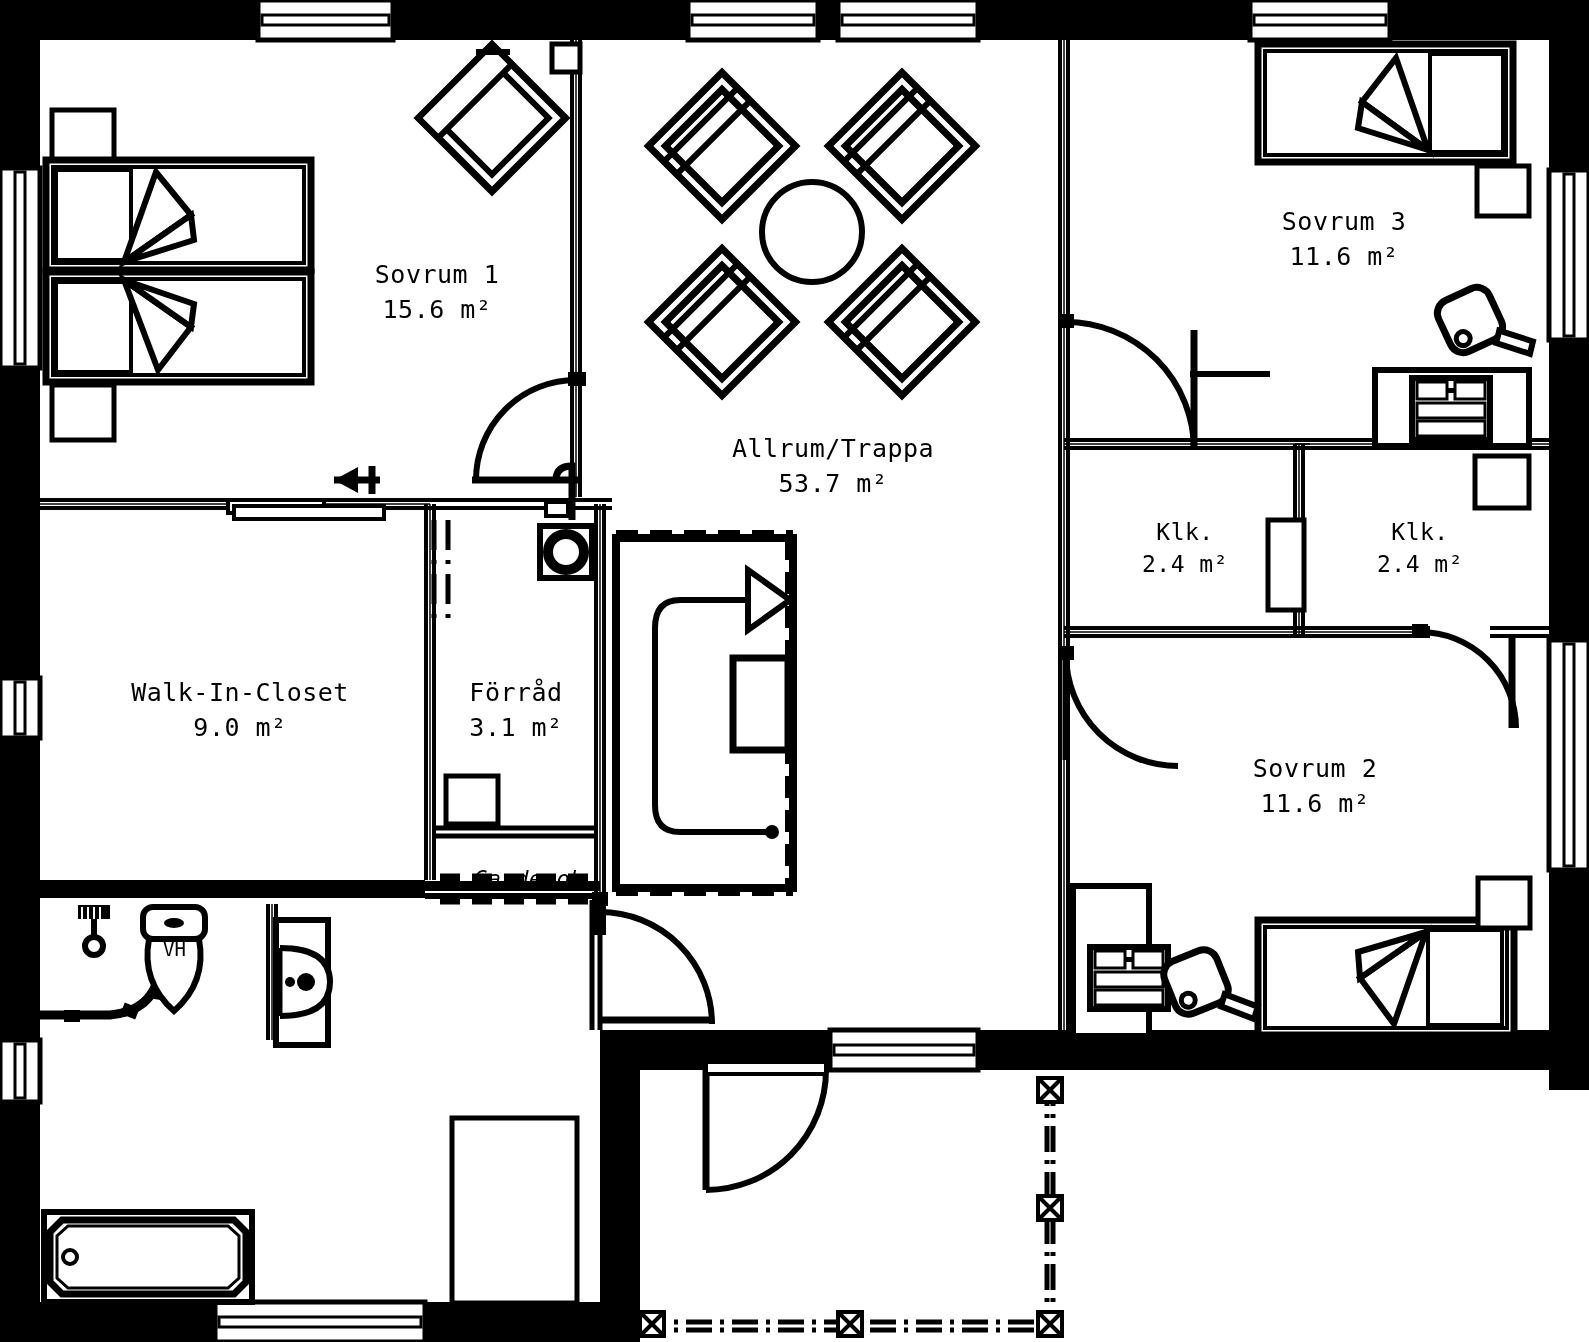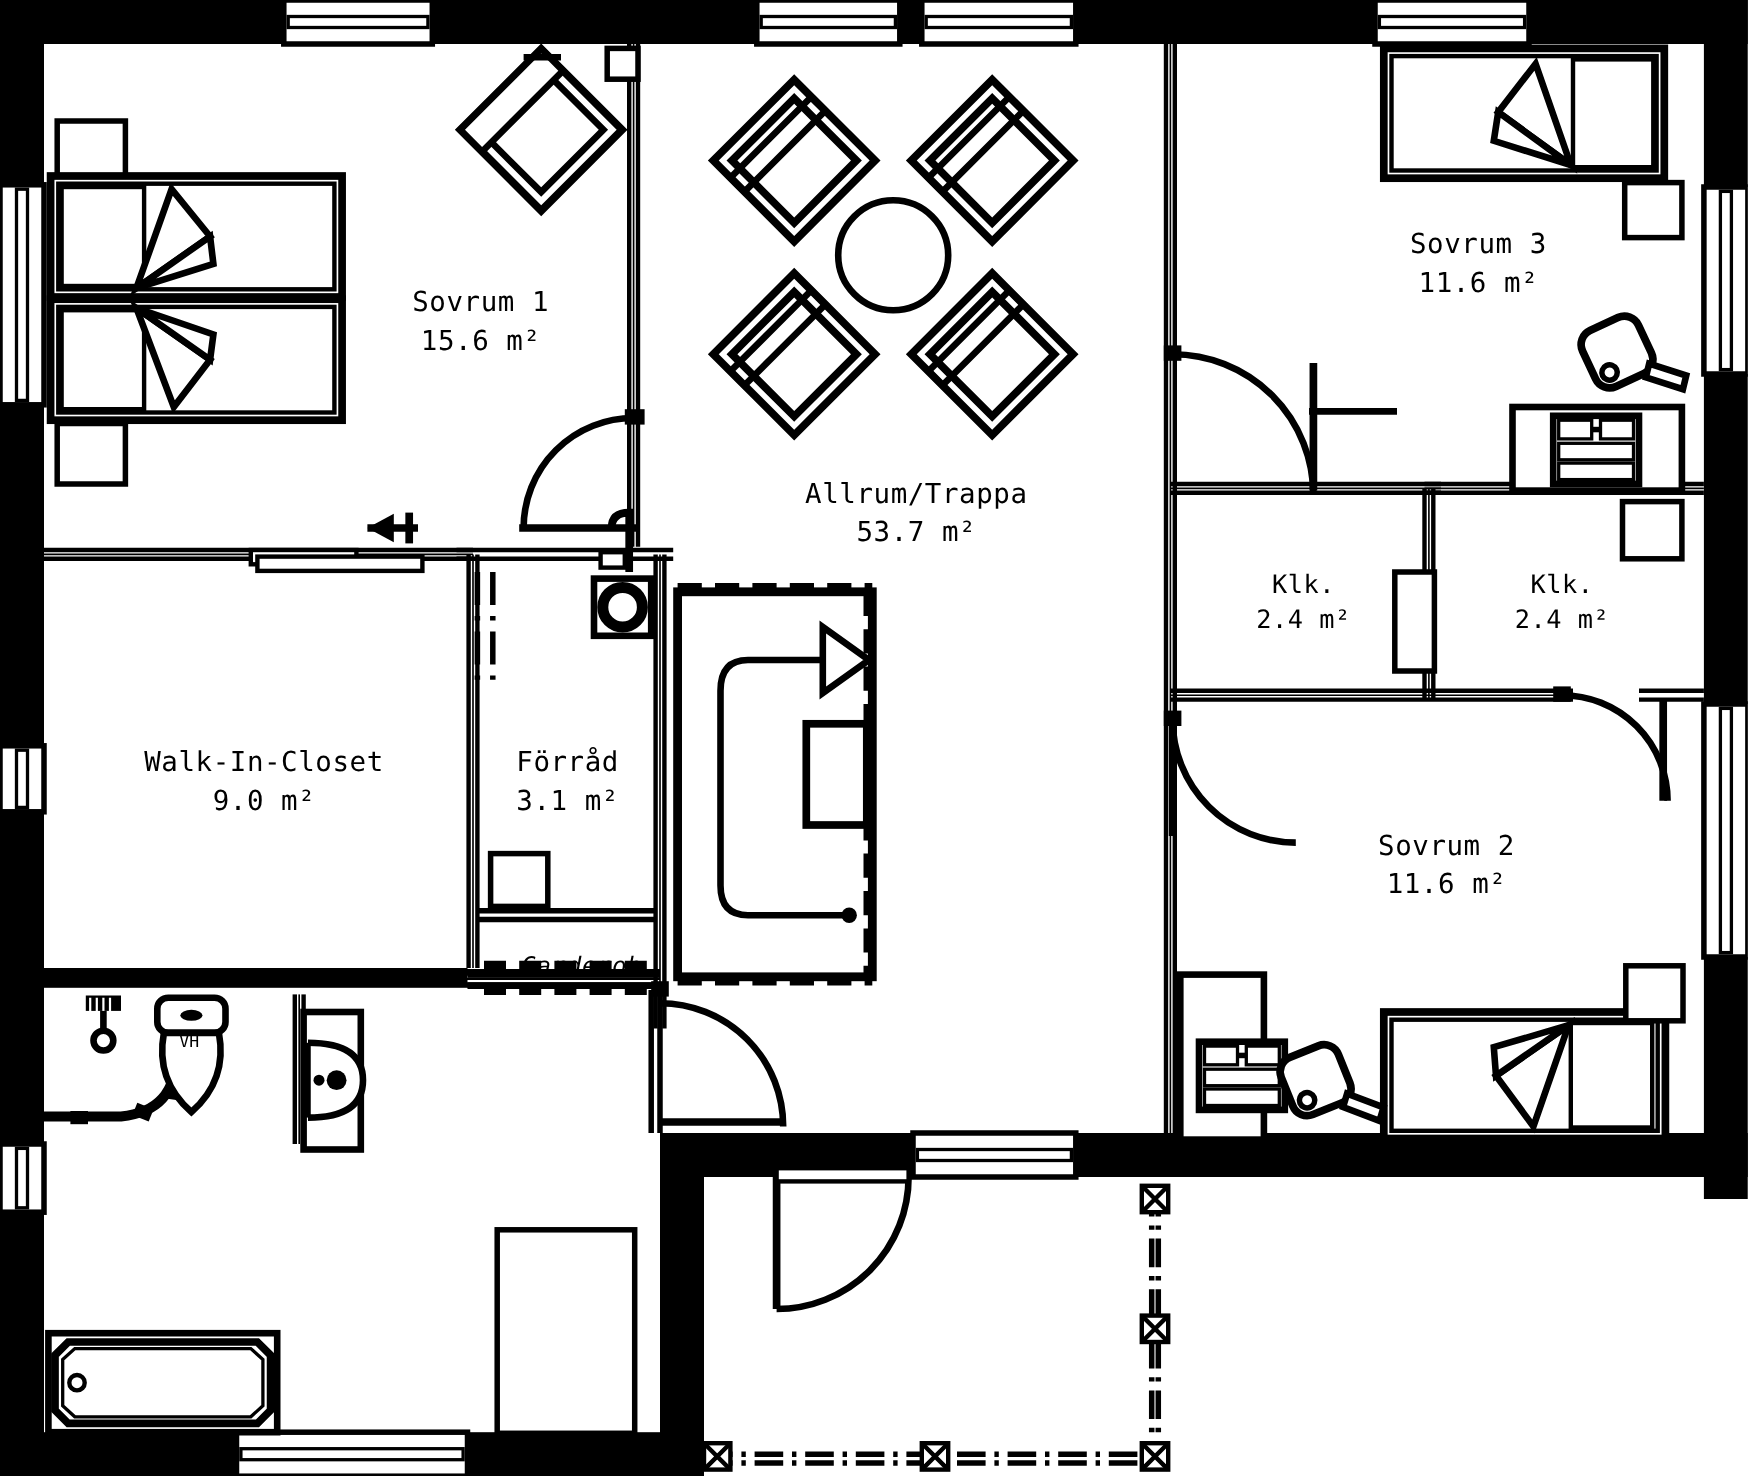--- a/index.html
+++ b/index.html
@@ -54,21 +54,21 @@
     font-size: 22px;
     white-space: nowrap;
     letter-spacing: 0.5px;
     pointer-events: none;
     font-style: italic;
   }
   .label-tiny {
     position: absolute;
     color: #000;
     font-family: "DejaVu Sans Mono", "Liberation Mono", monospace;
-    font-size: 15px;
+    font-size: 19px;
     white-space: nowrap;
     pointer-events: none;
   }
 </style>
 </head>
 <body>
 
 <div id="plan-root">
 
   <svg id="plan-svg" viewBox="0 0 1589 1342" xmlns="http://www.w3.org/2000/svg">

